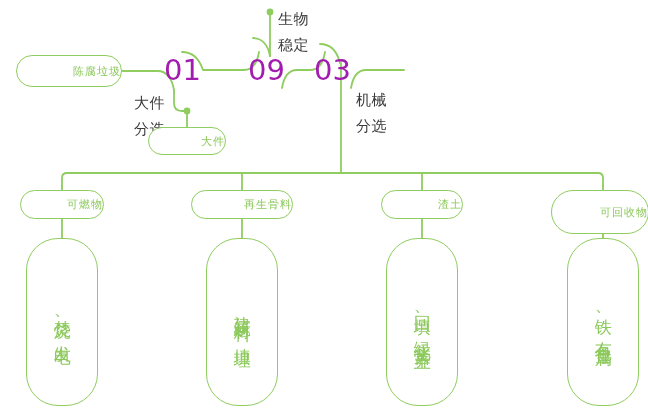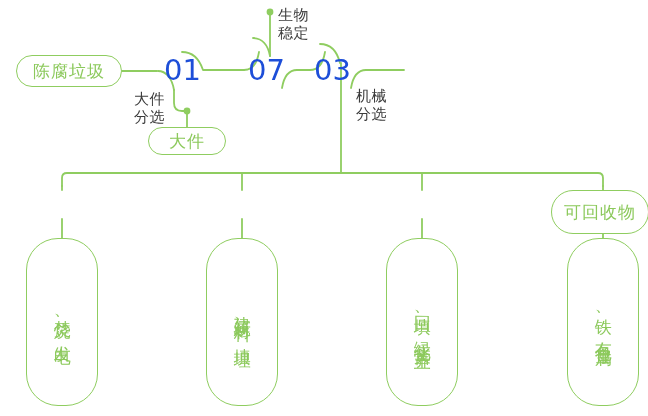--- a/index.html
+++ b/index.html
@@ -8,43 +8,43 @@
     font-family:"Liberation Sans","DejaVu Sans",sans-serif;
     position:relative;
   }
   #stage{position:absolute;left:0;top:0;width:648px;height:416px;}
   svg.lines{position:absolute;left:0;top:0;width:648px;height:416px;}
 
   .lbl{
     position:absolute;
     color:#3b3b3b;
     font-size:15px;
-    line-height:18px;
+    line-height:26px;
     letter-spacing:0.5px;
     white-space:pre;
     font-weight:400;
   }
 
   .num{
     position:absolute;
-    color:#1d4ed8;
+    color:#a21caf;
     font-size:29px;
     line-height:29px;
     font-family:"DejaVu Sans","Liberation Sans",sans-serif;
     font-weight:400;
     letter-spacing:0px;
   }
 
   .pill{
     position:absolute;
     border:1.6px solid #8fcd60;
     border-radius:999px;
     color:#8cc95c;
-    display:flex;align-items:center;justify-content:center;
-    font-size:17px;
+    display:flex;align-items:center;justify-content:flex-end;
+    font-size:11px;
     letter-spacing:1px;
     box-sizing:border-box;
     background:#fff;
     white-space:nowrap;
   }
 
   .vbox{
     position:absolute;
     border:1.6px solid #8fcd60;
     border-radius:32px;
@@ -110,34 +110,43 @@
       <path d="M422,219 L422,238"></path>
       <path d="M603,219 L603,238"></path>
     </g>
   </svg>
 
   <div class="pill" style="left:16px;top:55px;width:106px;height:32px;">
     <span>陈腐垃圾</span>
   </div>
 
   <div class="num" style="left:164px;top:56px;">01</div>
-  <div class="num" style="left:248px;top:56px;">07</div>
+  <div class="num" style="left:248px;top:56px;">09</div>
   <div class="num" style="left:314px;top:56px;text-align:right;">03</div>
 
   <div class="lbl" style="left:134px;top:90px;text-align:left;">大件
 分选</div>
   <div class="lbl" style="left:278px;top:6px;text-align:left;">生物
 稳定</div>
   <div class="lbl" style="left:356px;top:87px;text-align:right;">机械
 分选</div>
 
   <div class="pill" style="left:148px;top:127px;width:78px;height:28px;">
     <span>大件</span>
   </div>
 
+  <div class="pill" style="left:20px;top:190px;width:84px;height:29px;">
+    <span>可燃物</span>
+  </div>
+  <div class="pill" style="left:191px;top:190px;width:102px;height:29px;">
+    <span>再生骨料</span>
+  </div>
+  <div class="pill" style="left:381px;top:190px;width:82px;height:29px;">
+    <span>渣土</span>
+  </div>
   <div class="pill" style="left:551px;top:190px;width:98px;height:44px;">
     <span>可回收物</span>
   </div>
 
   <div class="vbox" style="left:26px;top:238px;width:72px;height:168px;">
     <span class="vtext">焚烧、发电</span>
   </div>
   <div class="vbox" style="left:206px;top:238px;width:72px;height:168px;">
     <span class="vtext">建筑材料、填埋</span>
   </div>

